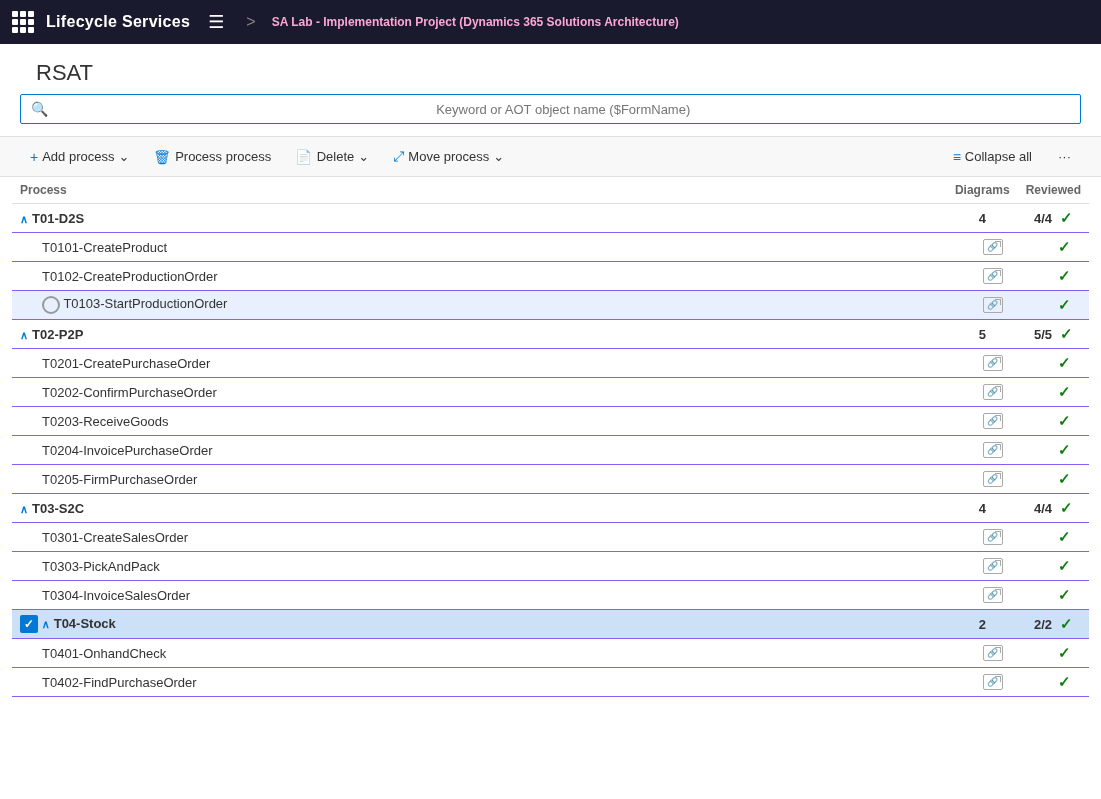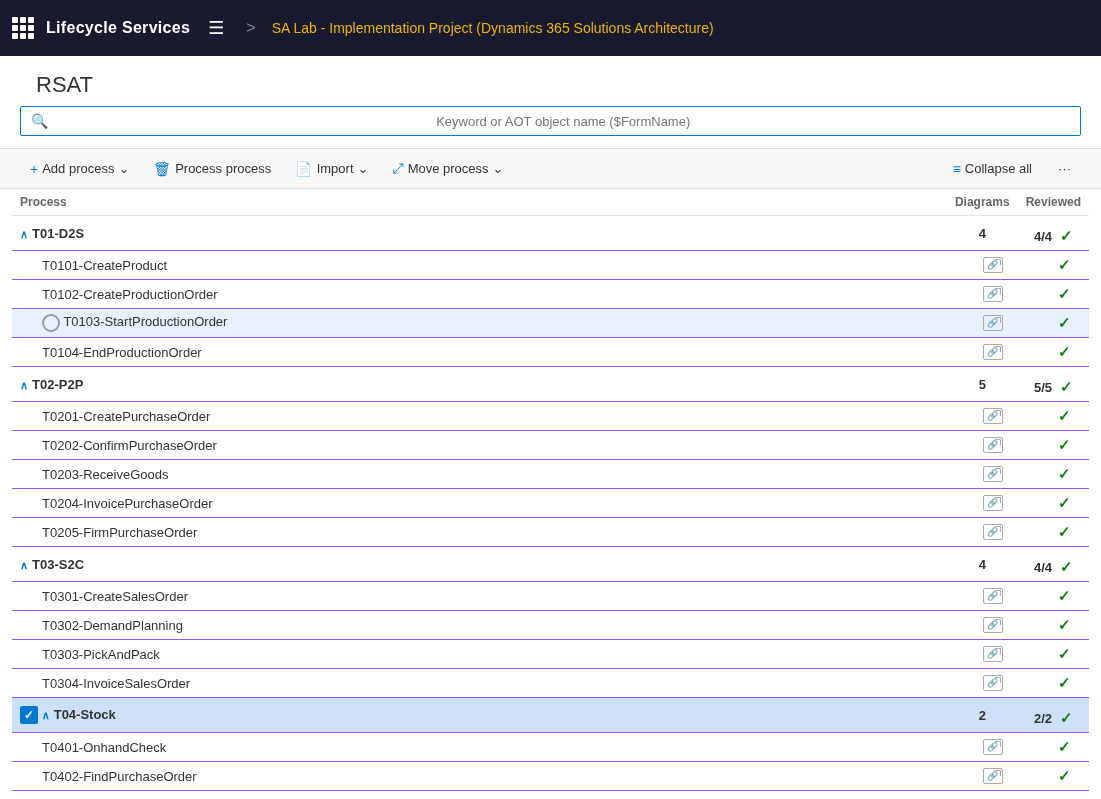--- a/index.html
+++ b/index.html
@@ -3,21 +3,21 @@
   <meta charset="utf-8">
   <style>
     * { box-sizing: border-box; margin: 0; padding: 0; }
     body { font-family: 'Segoe UI', Arial, sans-serif; font-size: 13px; background: #fff; color: #333; }
 
     
     .topbar {
       background: #1a1a2e;
       display: flex;
       align-items: center;
-      height: 56px;
+      height: 44px;
       padding: 0 12px;
       gap: 12px;
     }
     .topbar-grid-icon {
       display: grid;
       grid-template-columns: repeat(3, 6px);
       gap: 2px;
       cursor: pointer;
     }
     .topbar-grid-icon span {
@@ -37,22 +37,23 @@
       font-size: 18px;
       cursor: pointer;
       padding: 4px 6px;
     }
     .topbar-separator {
       color: #888;
       margin: 0 4px;
       font-size: 16px;
     }
     .topbar-breadcrumb {
-      color: #eab308;
-      font-size: 14px;
+      color: #f9a8d4;
+      font-size: 12px;
+      font-weight: bold;
     }
 
     
     .page-header {
       padding: 16px 20px 8px 36px;
     }
     .page-title {
       font-size: 22px;
       font-weight: 300;
       color: #333;
@@ -225,21 +226,20 @@
     .table-wrapper {
       padding: 0 12px;
       overflow-x: auto;
     }
 
     .reviewed-cell {
       display: flex;
       align-items: center;
       justify-content: center;
       gap: 8px;
-      margin-top: 6px;
     }
   </style>
 </head>
 <body>
 
 <div class="topbar">
   <div class="topbar-grid-icon">
     <span></span>
       <span></span>
       <span></span>
@@ -272,21 +272,21 @@
     <span class="btn-icon">+</span>
     <span>Add process</span>
     <span>⌄</span>
   </button>
   <button class="toolbar-btn">
     <span class="btn-icon">🗑</span>
     <span>Process process</span>
   </button>
   <button class="toolbar-btn">
     <span class="btn-icon">📄</span>
-    <span>Import</span>
+    <span>Delete</span>
     <span>⌄</span>
   </button>
   <button class="toolbar-btn">
     <span class="btn-icon">⤢</span>
     <span>Move process</span>
     <span>⌄</span>
   </button>
   <div class="toolbar-right">
     <button class="toolbar-btn">
       <span class="btn-icon">≡</span>
@@ -352,33 +352,20 @@
       </td>
       <td class="col-diagrams">
             <span class="diagram-cell">
               <span class="diagram-icon">🔗</span>
             </span>
           </td>
       <td class="col-reviewed">
         <span class="check-icon">✓</span>
       </td>
     </tr>
-        <tr class="row-child">
-      <td class="col-process">
-        <span>T0104-EndProductionOrder</span>
-      </td>
-      <td class="col-diagrams">
-            <span class="diagram-cell">
-              <span class="diagram-icon">🔗</span>
-            </span>
-          </td>
-      <td class="col-reviewed">
-        <span class="check-icon">✓</span>
-      </td>
-    </tr>
         <tr class="row-group">
     <td class="col-process">
       <span class="chevron-down"></span><span>T02-P2P</span>
     </td>
     <td class="col-diagrams">5</td>
     <td class="col-reviewed">
       <span class="reviewed-cell">
         <span>5/5</span>
         <span class="check-icon">✓</span>
       </span>
@@ -469,33 +456,20 @@
             <span class="diagram-cell">
               <span class="diagram-icon">🔗</span>
             </span>
           </td>
       <td class="col-reviewed">
         <span class="check-icon">✓</span>
       </td>
     </tr>
         <tr class="row-child">
       <td class="col-process">
-        <span>T0302-DemandPlanning</span>
-      </td>
-      <td class="col-diagrams">
-            <span class="diagram-cell">
-              <span class="diagram-icon">🔗</span>
-            </span>
-          </td>
-      <td class="col-reviewed">
-        <span class="check-icon">✓</span>
-      </td>
-    </tr>
-        <tr class="row-child">
-      <td class="col-process">
         <span>T0303-PickAndPack</span>
       </td>
       <td class="col-diagrams">
             <span class="diagram-cell">
               <span class="diagram-icon">🔗</span>
             </span>
           </td>
       <td class="col-reviewed">
         <span class="check-icon">✓</span>
       </td>

